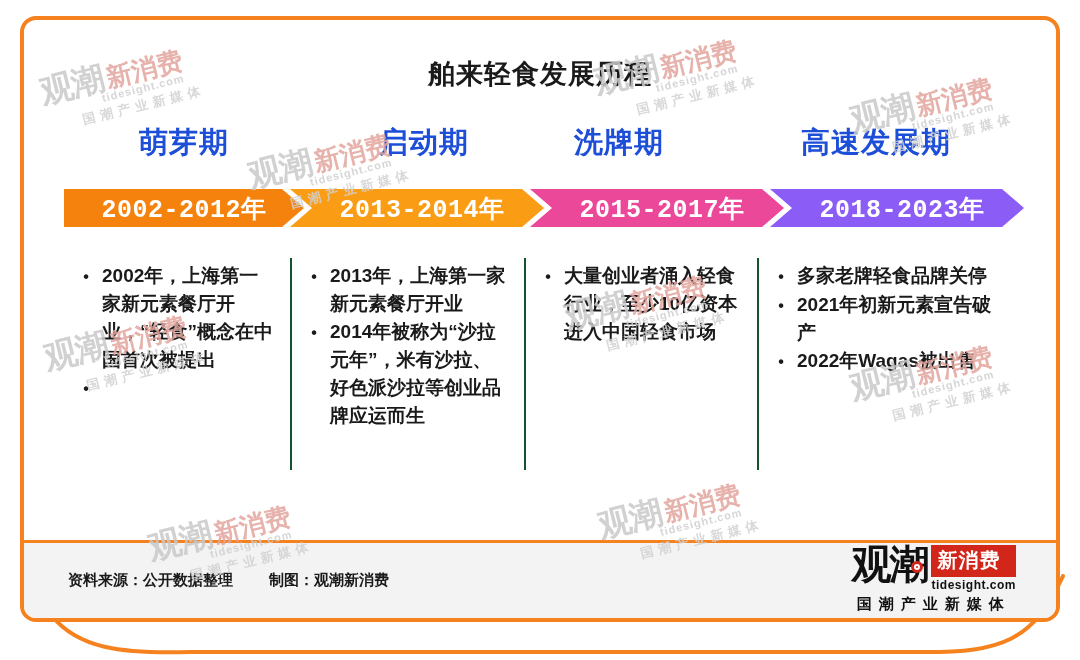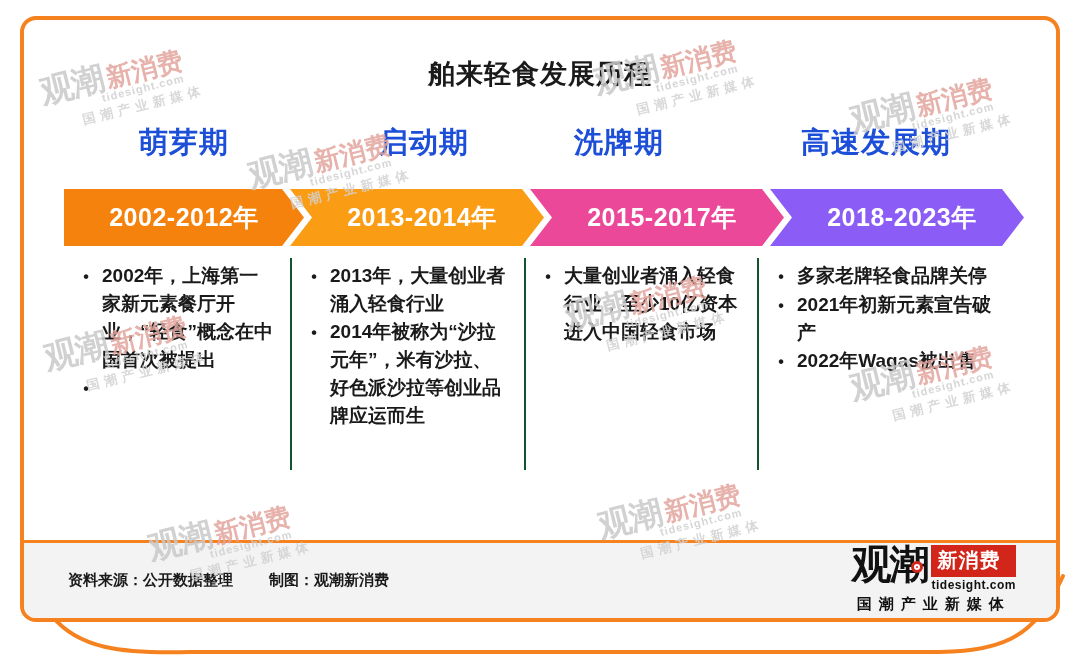--- a/index.html
+++ b/index.html
@@ -22,21 +22,21 @@
   }
 
   
   .phase-labels { position:absolute; left:40px; top:103px; width:960px; display:flex; }
   .phase-cell { width:240px; text-align:center; }
   .phase-cell span { font-size:29px; font-weight:800; color:#1d4ed8; letter-spacing:1px; display:inline-block; }
   .phase-cell.p3 span { transform:translateX(-28px); }
   .phase-cell.p4 span { transform:translateX(-45px); }
 
   
-  .timeline { position:absolute; left:40px; top:169px; width:960px; height:57px; display:flex; }
+  .timeline { position:absolute; left:40px; top:169px; width:960px; height:38px; display:flex;font-family:Liberation Mono, monospace; }
   .seg {
     height:100%; display:flex; align-items:center; justify-content:center;
     color:#fff; font-size:25px; font-weight:700; letter-spacing:0.5px;
   }
   .seg-first { width:240px; clip-path:polygon(0 0, calc(100% - 22px) 0, 100% 50%, calc(100% - 22px) 100%, 0 100%); }
   .seg-next  { width:254px; margin-left:-14px; padding-left:10px;
     clip-path:polygon(0 0, calc(100% - 22px) 0, 100% 50%, calc(100% - 22px) 100%, 0 100%, 22px 50%); }
 
   
   .columns { position:absolute; left:40px; top:238px; width:960px; display:grid;
@@ -116,21 +116,21 @@
             </li>
           <li>
               <span class="b-dot"></span>
             </li>
         </ul>
       </div>
       <div class="col divided">
         <ul>
           <li>
               <span class="b-dot"></span>
-              <span class="b-text">2013年，大量创业者涌入轻食行业</span>
+              <span class="b-text">2013年，上海第一家新元素餐厅开业</span>
             </li>
           <li>
               <span class="b-dot"></span>
               <span class="b-text">2014年被称为“沙拉元年”，米有沙拉、好色派沙拉等创业品牌应运而生</span>
             </li>
         </ul>
       </div>
       <div class="col divided">
         <ul>
           <li>

